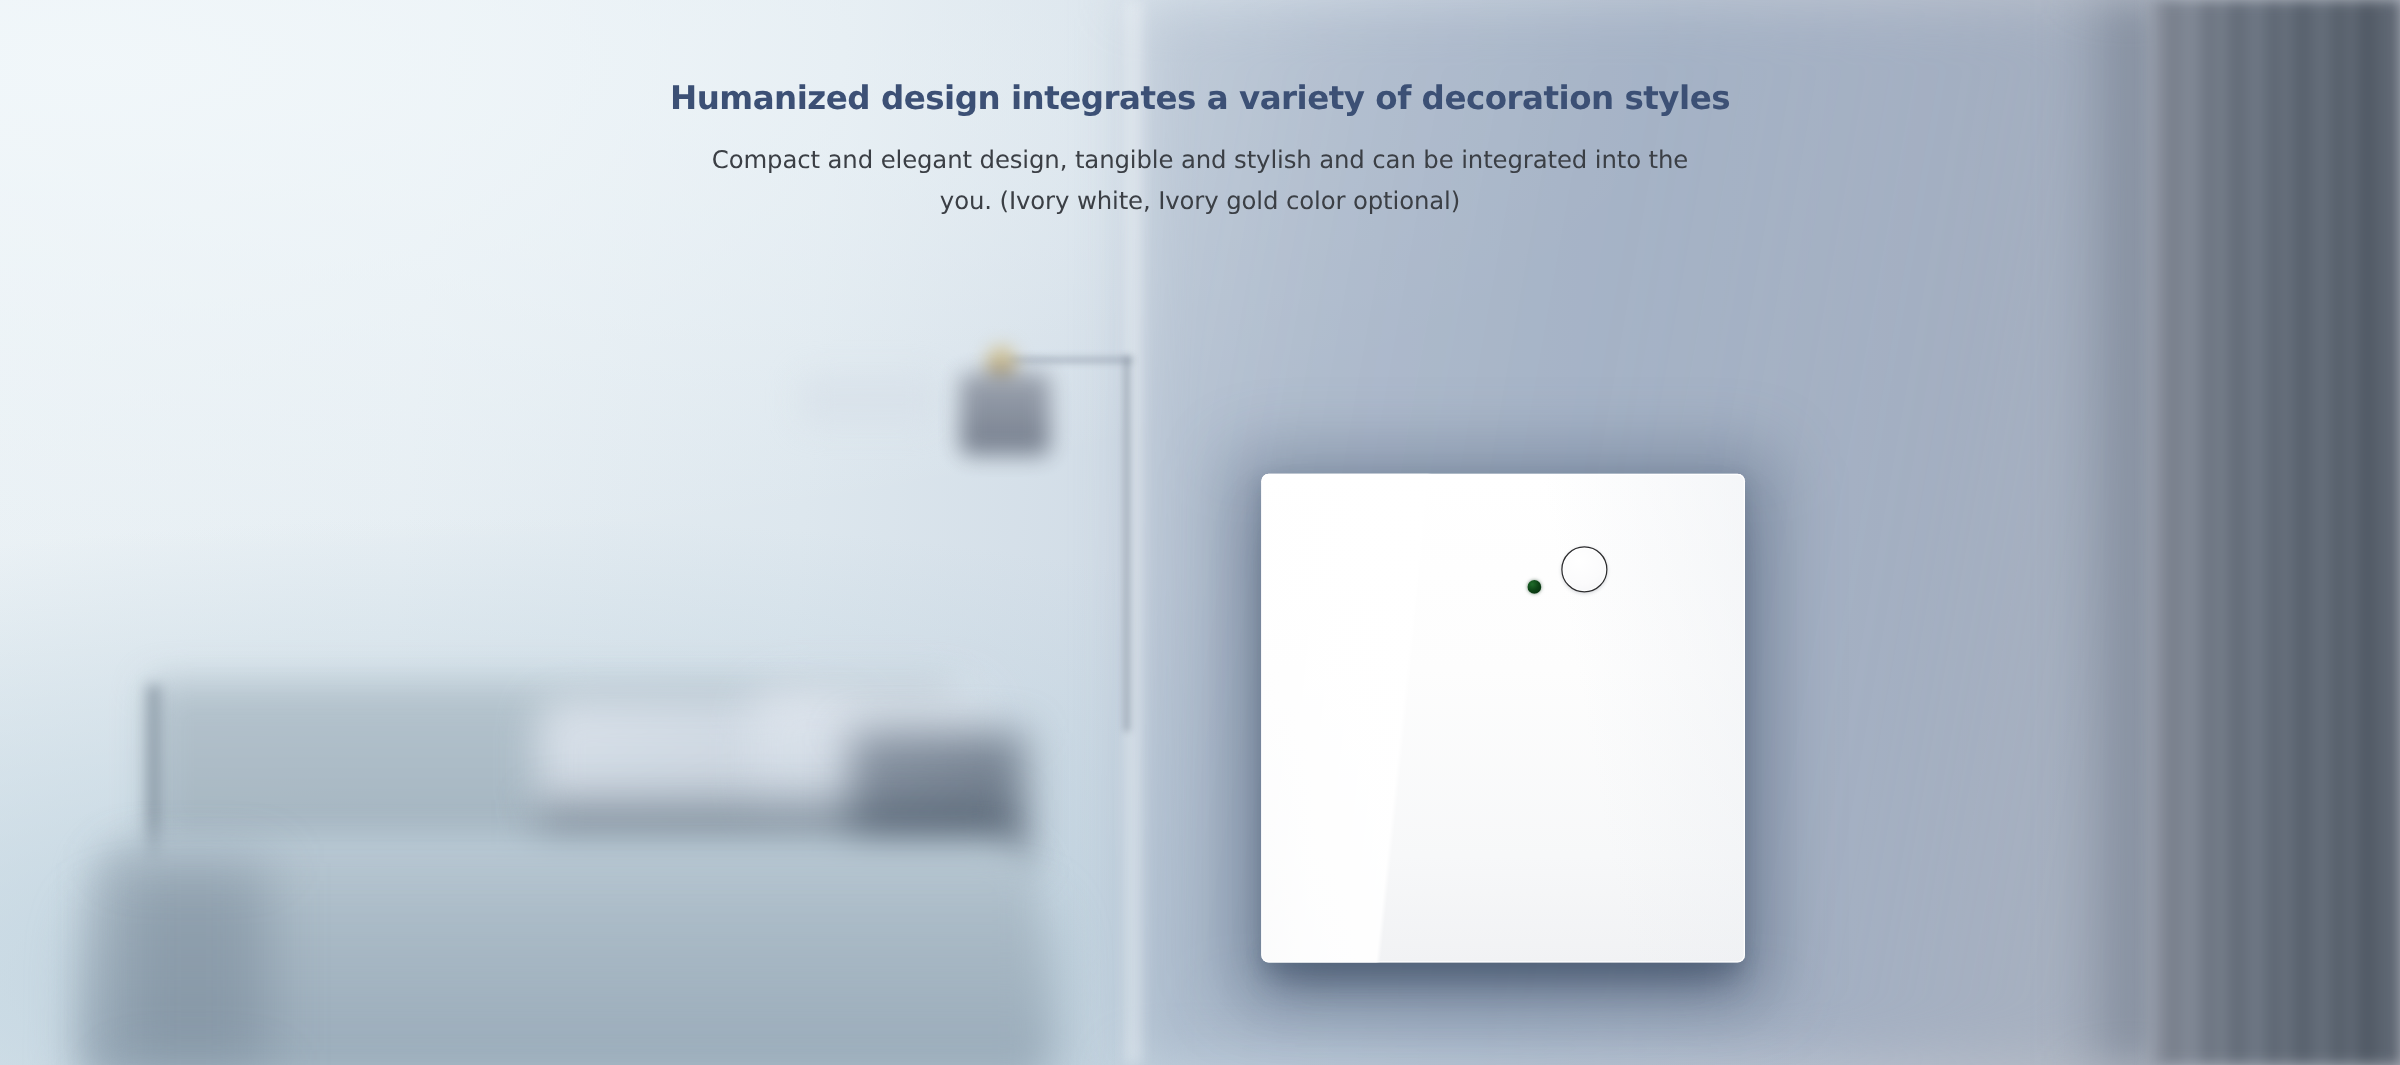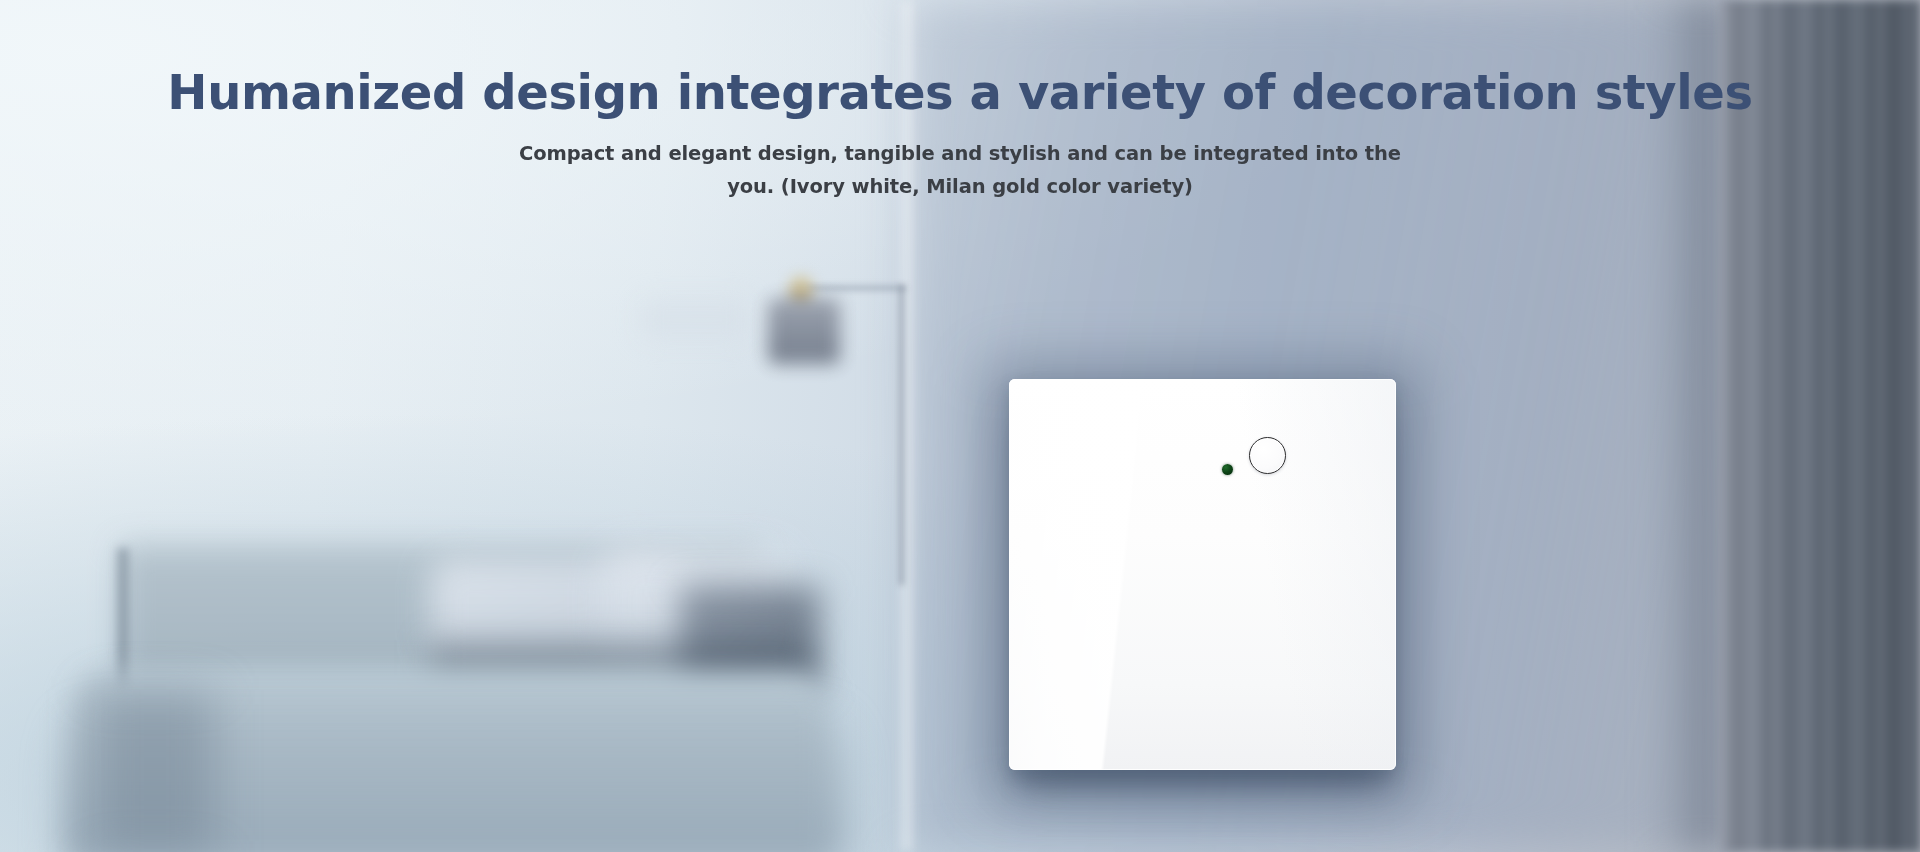--- a/index.html
+++ b/index.html
@@ -217,31 +217,31 @@
   .copy{
     position:absolute;
     left:0; top:0;
     width:1920px;
     text-align:center;
     z-index:6;
   }
   .headline{
     margin-top:64px;
     font-family:"DejaVu Sans", sans-serif;
-    font-size:48px;
+    font-size:26px;
     font-weight:700;
     letter-spacing:-0.4px;
     color:#3c5075;
     line-height:1.18;
   }
   .subcopy{
     margin-top:16px;
     font-family:"DejaVu Sans", sans-serif;
     font-size:19.5px;
-    font-weight:700;
+    font-weight:400;
     color:#3b3f45;
     line-height:33px;
     letter-spacing:-0.1px;
   }
   .subcopy span{ display:block; }
 
   
   .panel-wrap{
     position:absolute;
     left:1009px;
@@ -354,21 +354,21 @@
   <div class="bed-shadow"></div>
   <div class="bed-base"></div>
   <div class="bed-edge"></div>
   <div class="bed-corner-shadow"></div>
 
   <div class="copy">
     <h1 class="headline">Humanized design integrates a variety of decoration styles</h1>
 
     <p class="subcopy">
       <span>Compact and elegant design, tangible and stylish and can be integrated into the</span>
-      <span>you. (Ivory white, Milan gold color variety)</span>
+      <span>you. (Ivory white, Ivory gold color optional)</span>
     </p>
   </div>
 
   <div class="panel-wrap">
     <div class="panel-glow"></div>
     <div class="panel-contact"></div>
 
     <div class="panel">
       <div class="panel-gloss"></div>
       <div class="panel-gloss2"></div>

